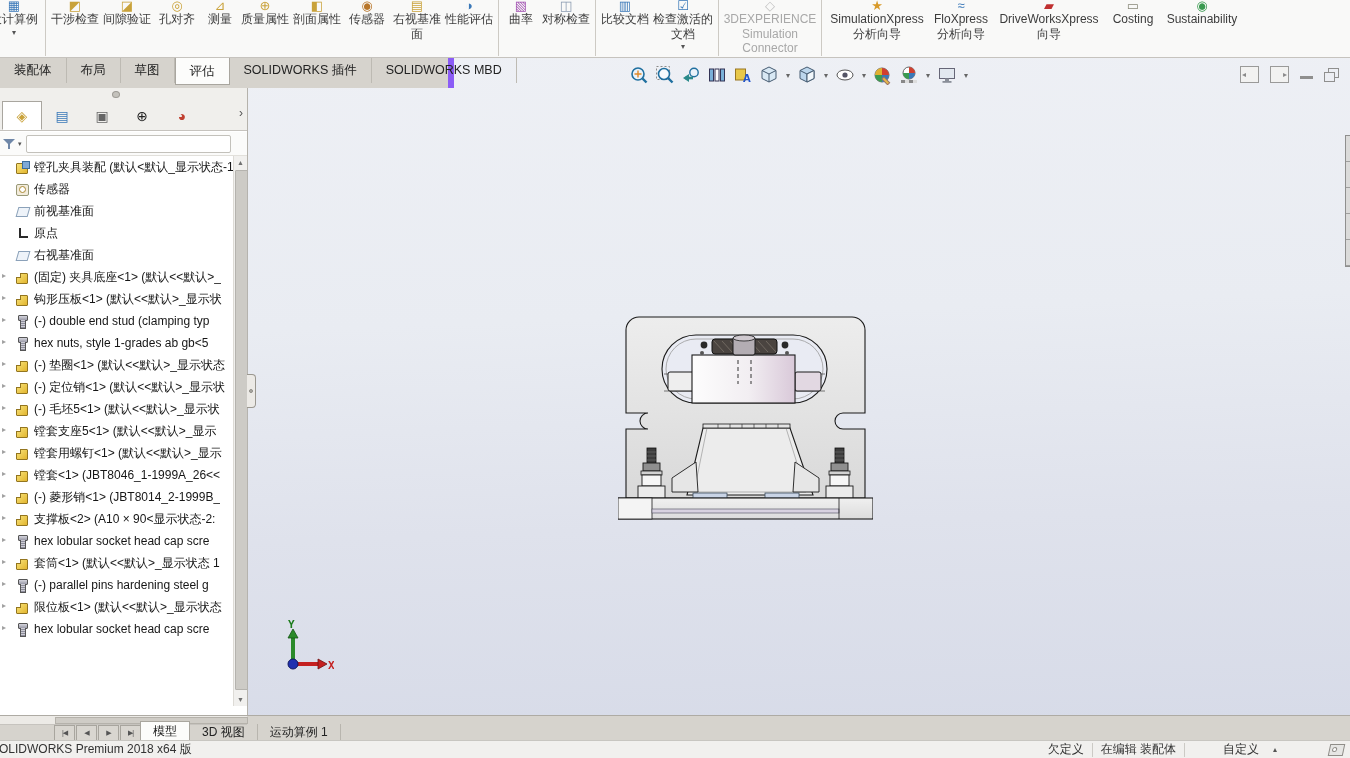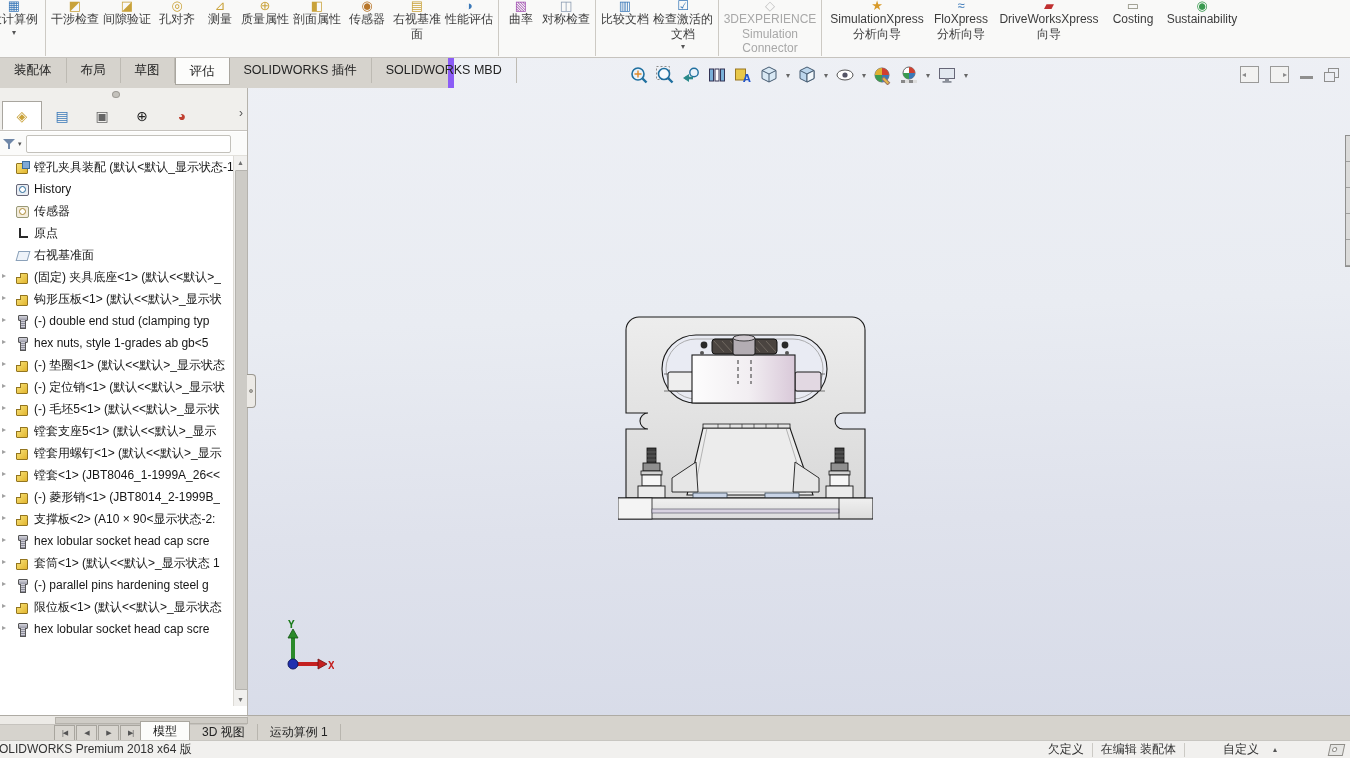--- a/index.html
+++ b/index.html
@@ -486,27 +486,27 @@
     </div>
     <div id="tree">
 
     <div class="trow">
 
           <span class="ti assembly"></span>
           <span class="tlabel">镗孔夹具装配 (默认&lt;默认_显示状态-1&gt;)</span>
         </div>
         <div class="trow">
 
-          <span class="ti history"></span>
-          <span class="tlabel">History</span>
-        </div>
-        <div class="trow">
-
           <span class="ti sensor"></span>
           <span class="tlabel">传感器</span>
+        </div>
+        <div class="trow">
+
+          <span class="ti plane"></span>
+          <span class="tlabel">前视基准面</span>
         </div>
         <div class="trow">
 
           <span class="ti origin"></span>
           <span class="tlabel">原点</span>
         </div>
         <div class="trow">
 
           <span class="ti plane"></span>
           <span class="tlabel">右视基准面</span>

